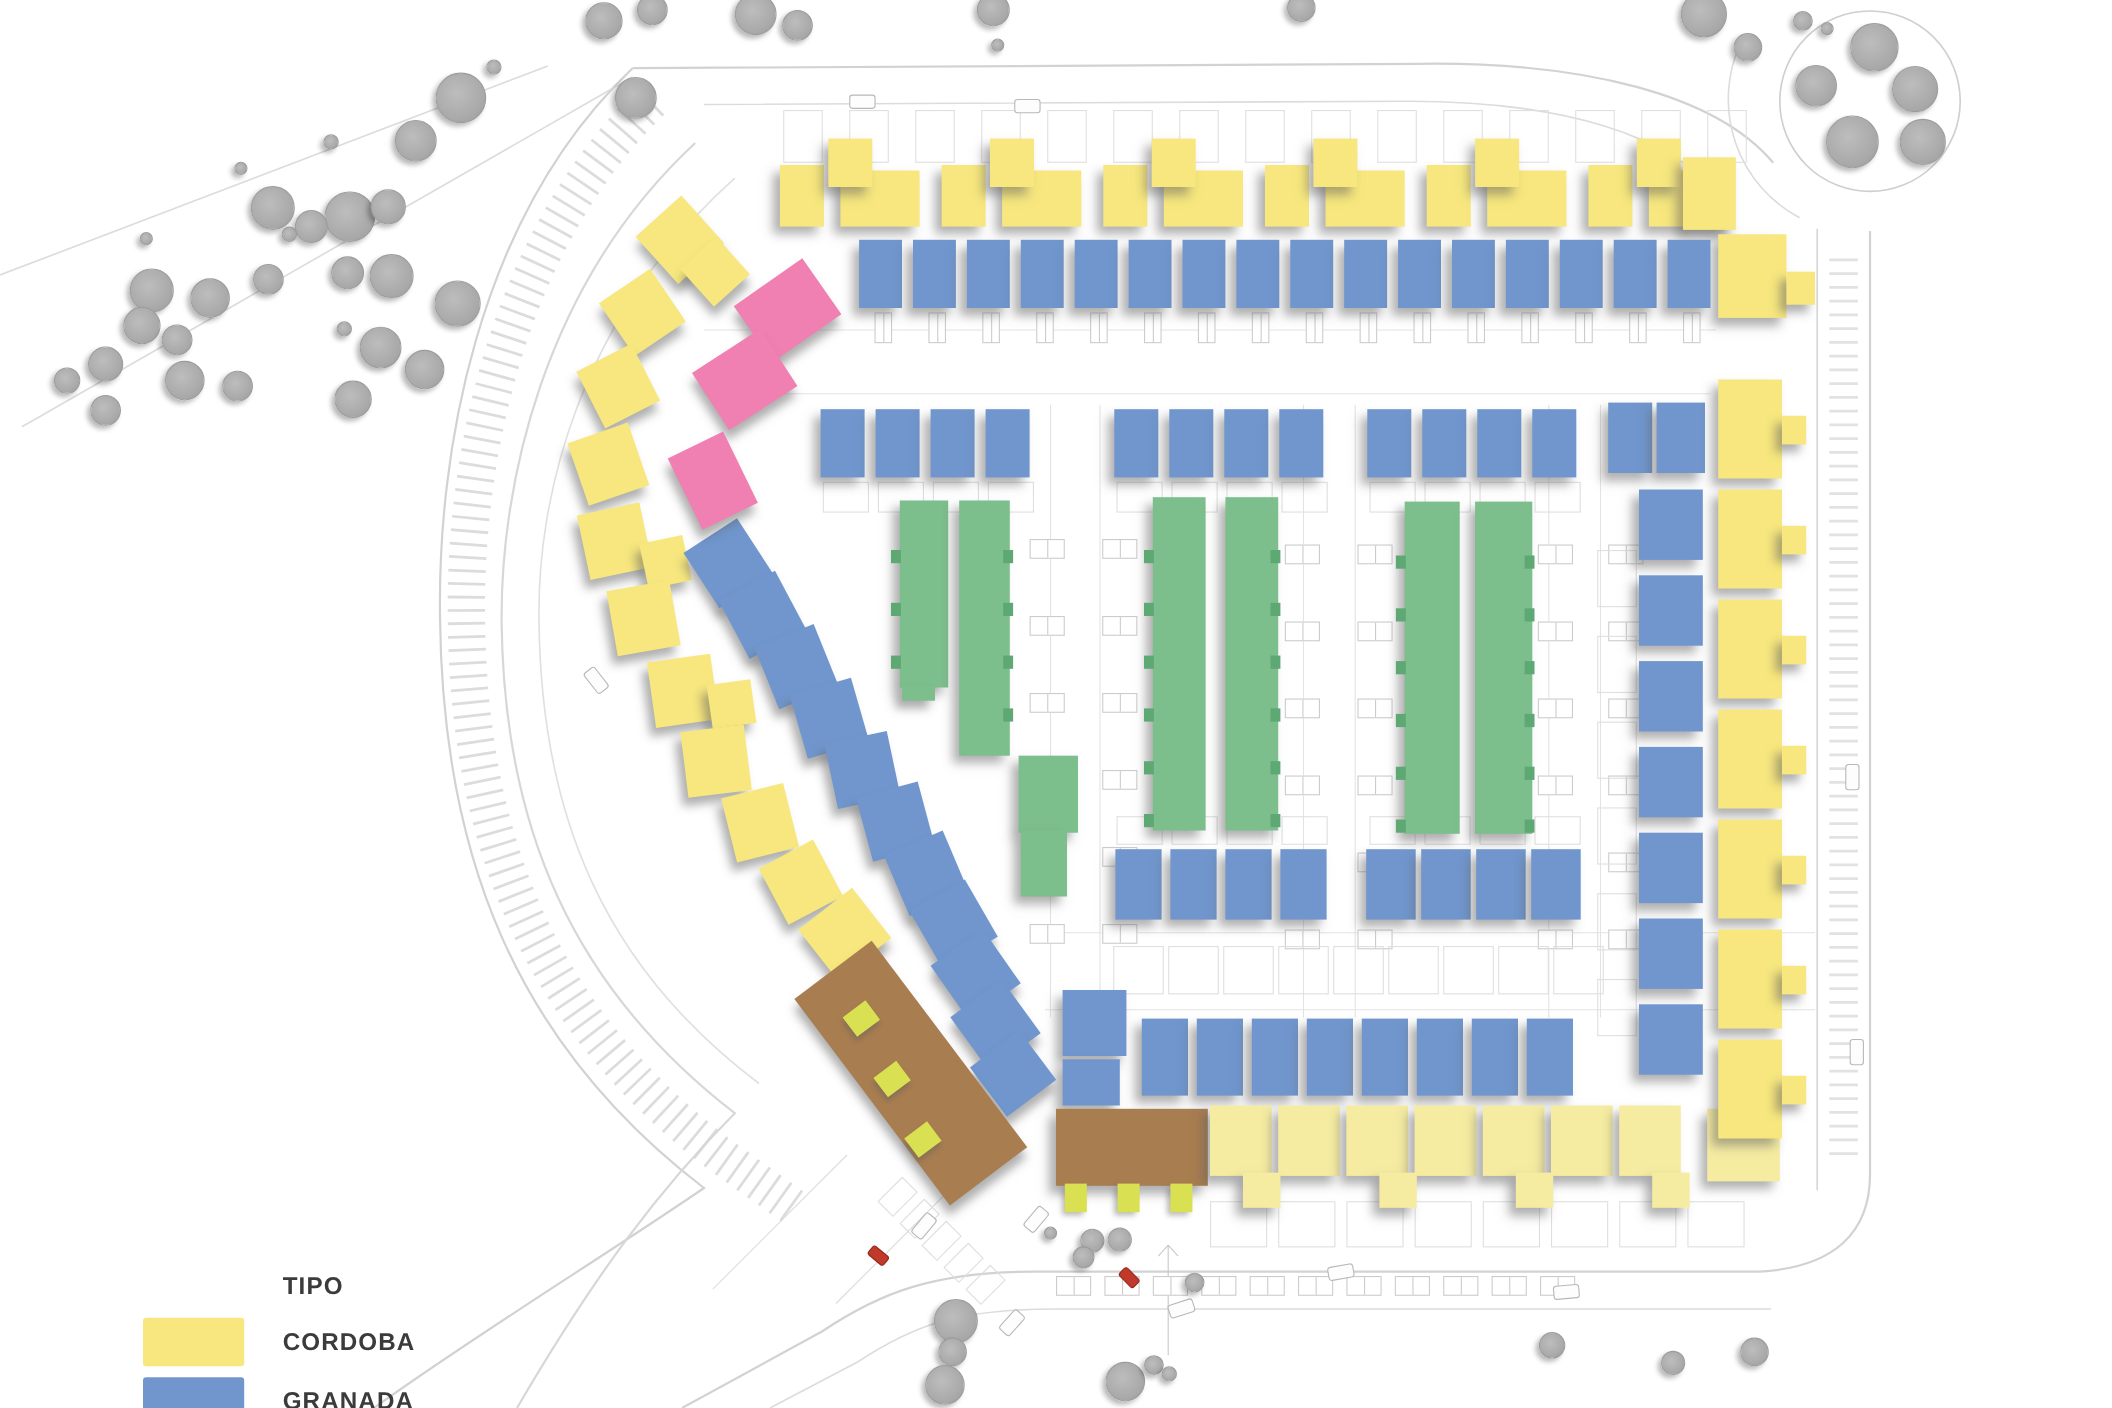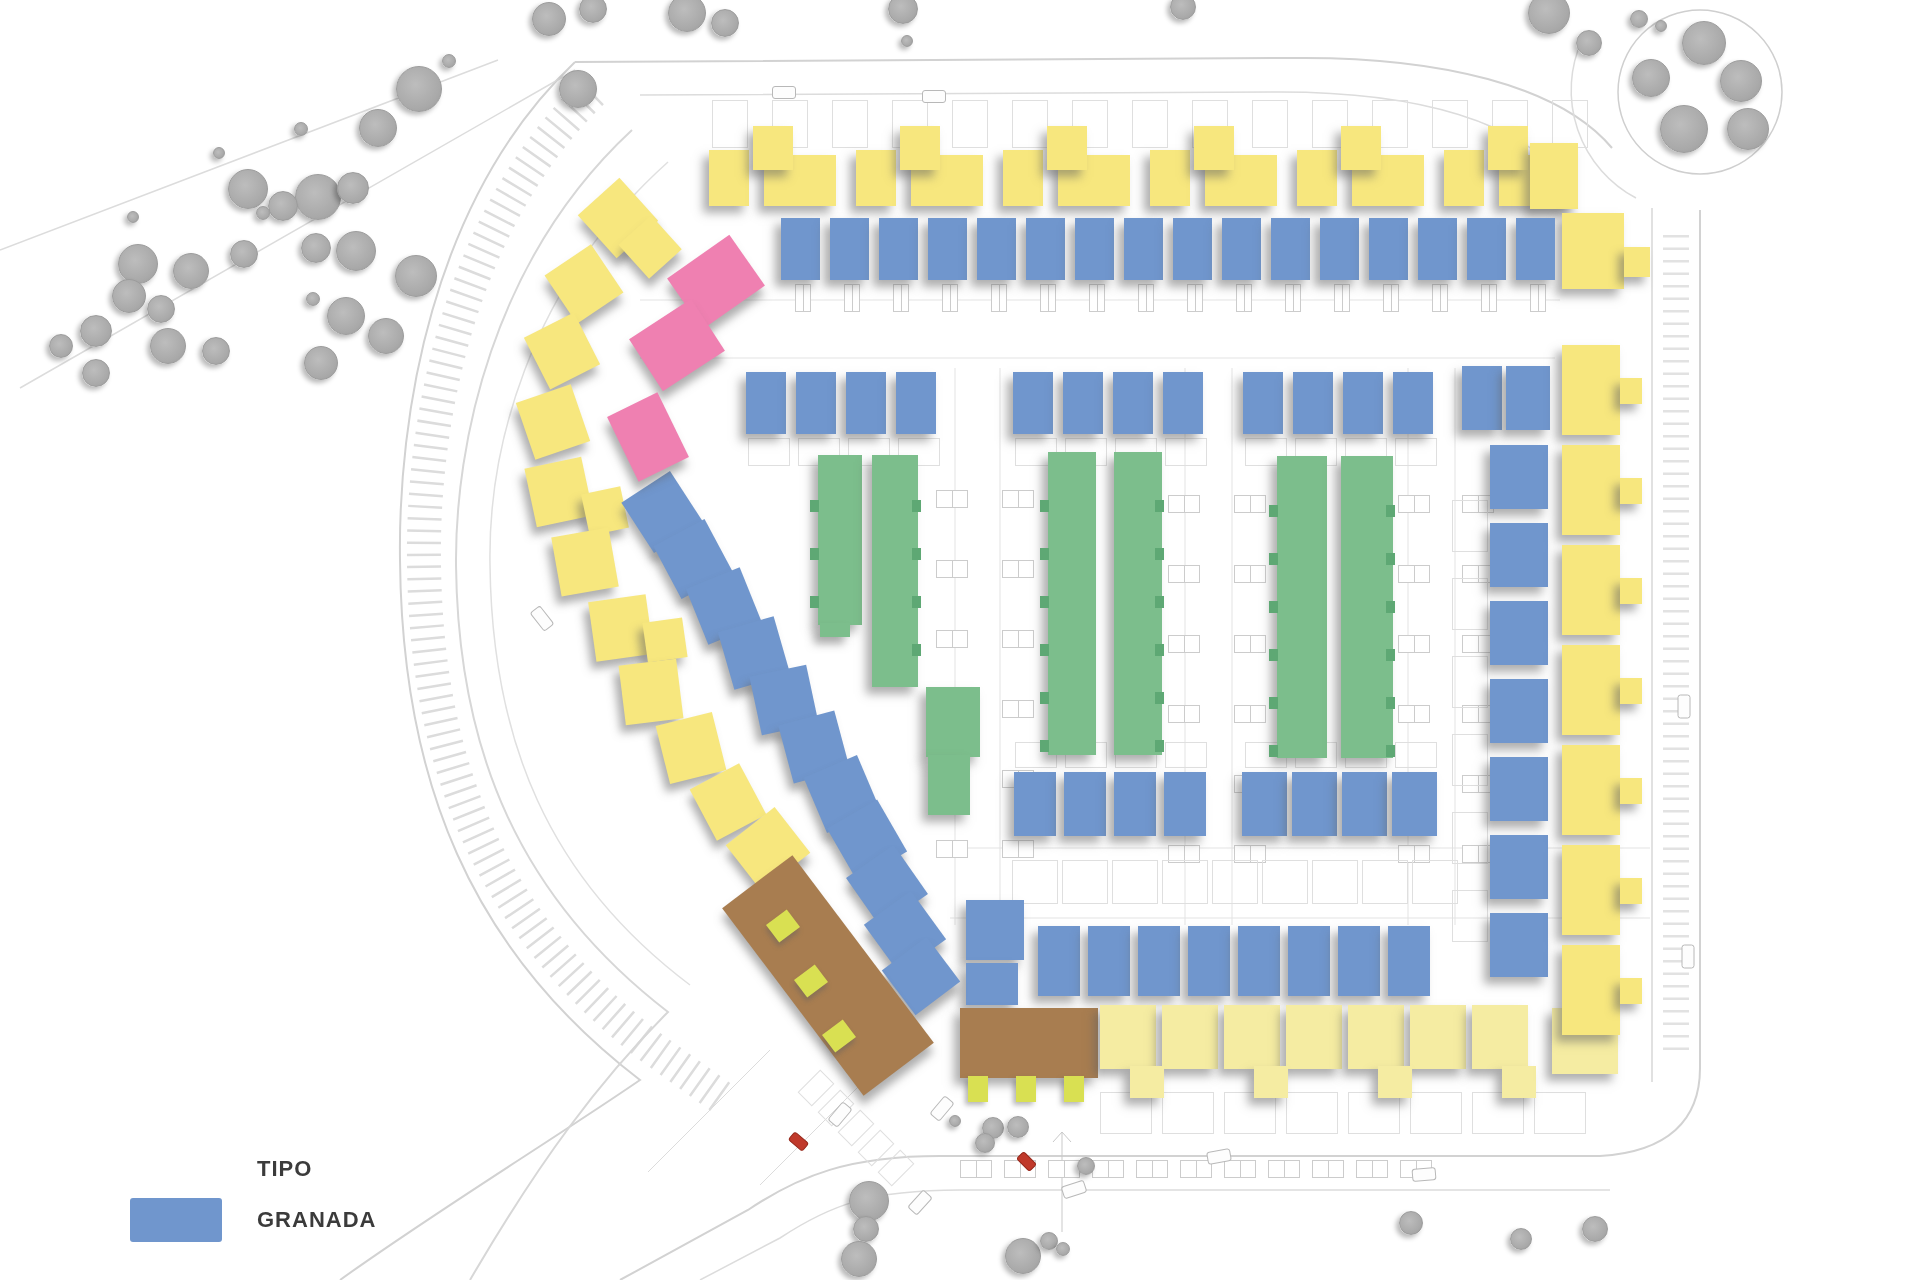--- a/index.html
+++ b/index.html
@@ -439,17 +439,21 @@
       <div class="car" style="left: 1412px; top: 1168px; transform: rotate(-5deg);"></div>
       <div class="car" style="left: 1672px; top: 700px; transform: rotate(90deg);"></div>
       <div class="car" style="left: 1676px; top: 950px; transform: rotate(90deg);"></div>
       <div class="car red" style="left: 793px; top: 1132px; transform: rotate(-50deg);"></div>
       <div class="car red" style="left: 1021px; top: 1152px; transform: rotate(-45deg);"></div>
     </div>
 
   <div class="legend">
     <div class="legend-title">TIPO</div>
     <div class="legend-row">
+      <span class="swatch" style="background: rgb(247, 231, 126);"></span>
+      <span class="legend-label">CORDOBA</span>
+    </div>
+    <div class="legend-row">
       <span class="swatch" style="background: rgb(112, 150, 205);"></span>
       <span class="legend-label">GRANADA</span>
     </div>
   </div>
 </div>
 
 </body></html>

